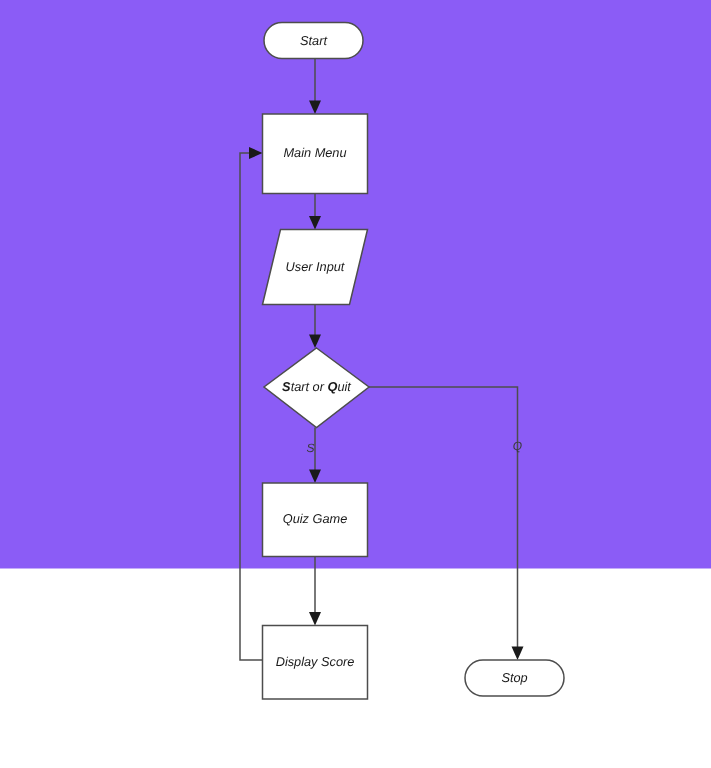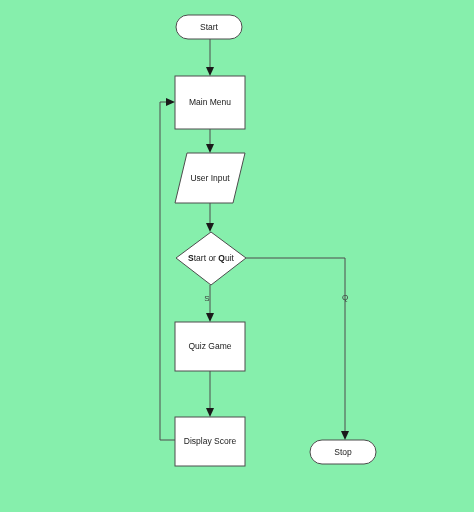--- a/index.html
+++ b/index.html
@@ -10,22 +10,23 @@
   }
   body {
     width: 474px;
     height: 512px;
     font-family: "Liberation Sans", sans-serif;
     overflow: hidden;
   }
   #canvas {
     position: relative;
     width: 474px;
-    height: 512px;
-    background: #86efac;
+    height: 379px;
+    background: #8b5cf6;
+    font-style: italic;
   }
   #flow-svg {
     position: absolute;
     left: 0;
     top: 0;
     width: 474px;
     height: 512px;
     display: block;
   }
   .node-label {

